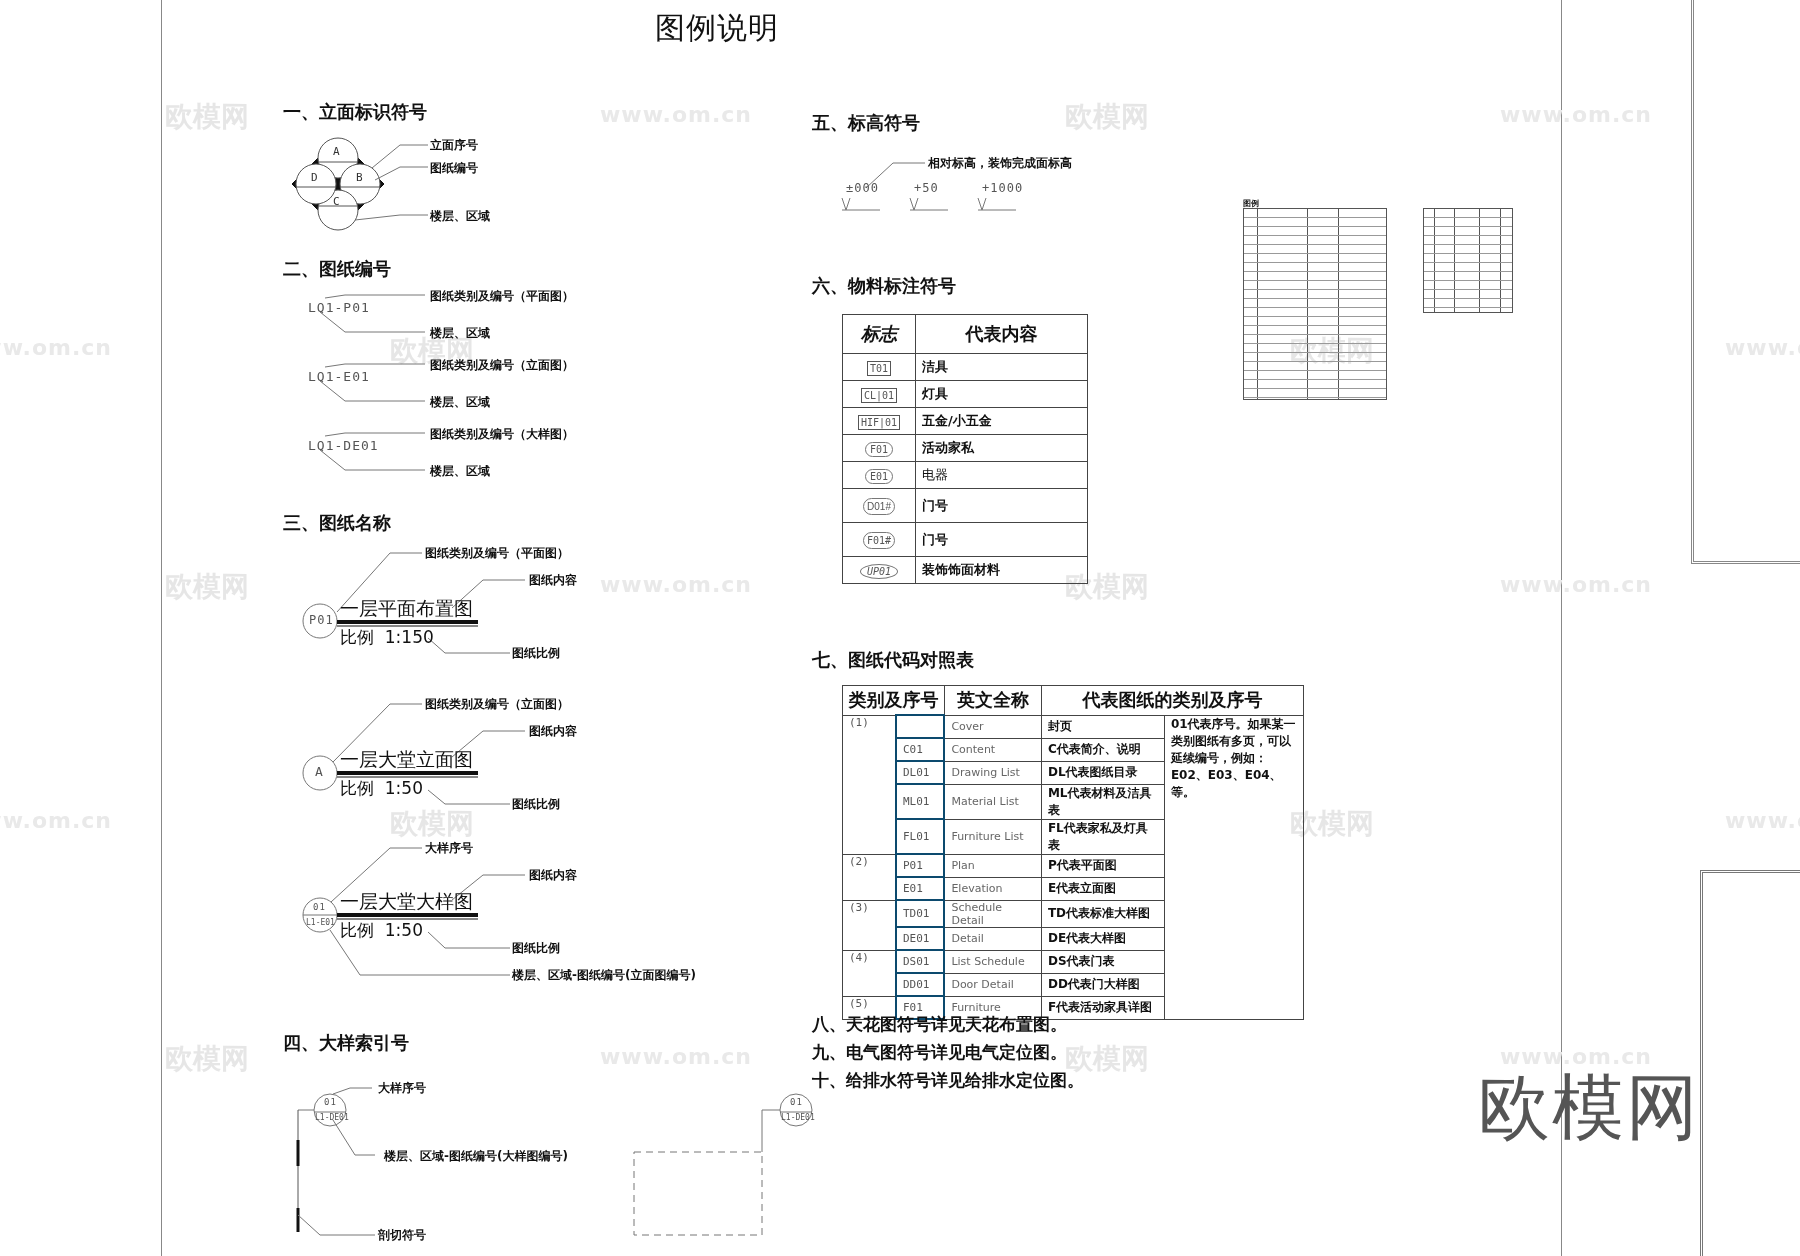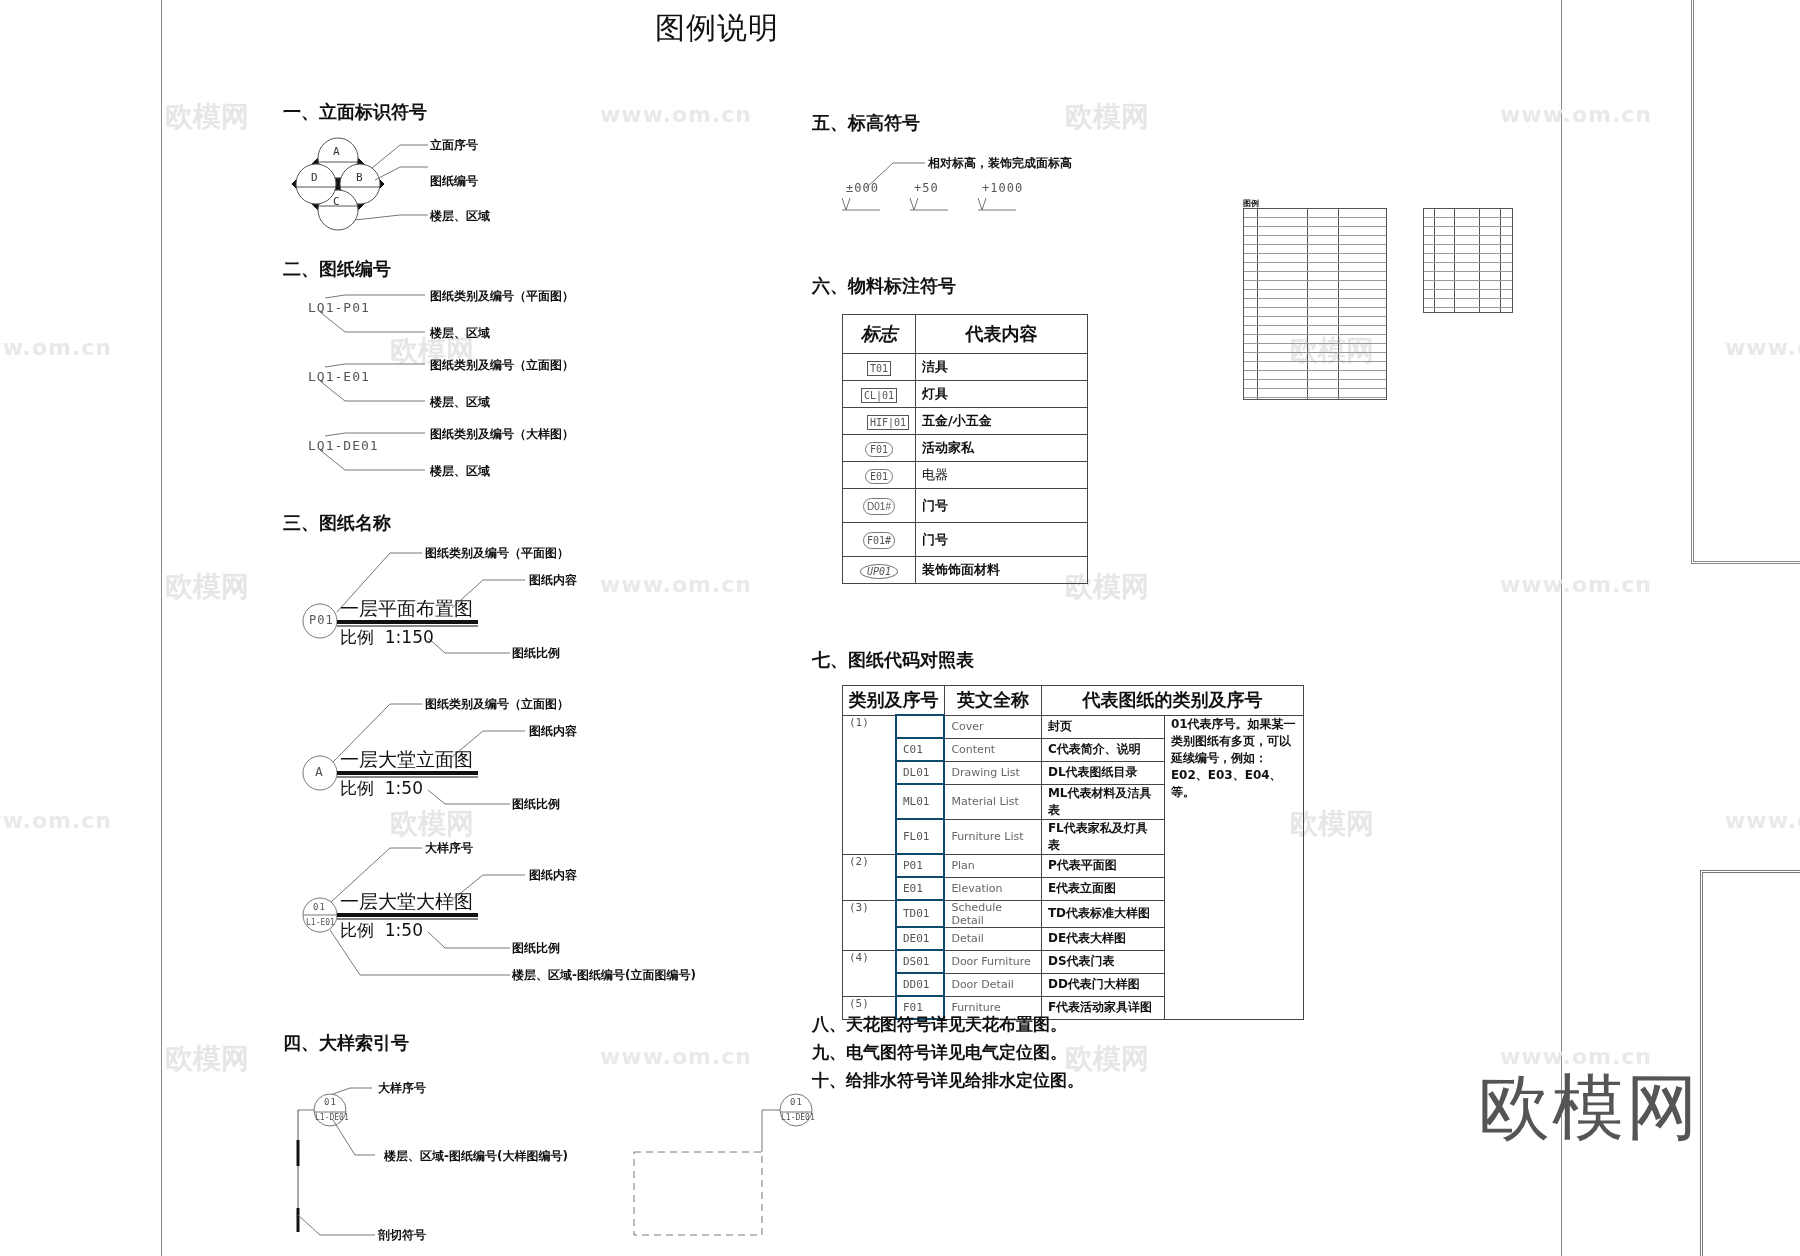--- a/index.html
+++ b/index.html
@@ -133,21 +133,21 @@
 </svg>
 
 <div class="abs sec" style="left:283px;top:100px;">一、立面标识符号</div>
 <div class="abs" style="left:292px;top:138px;width:92px;height:92px;font-family:'DejaVu Sans Mono',monospace;color:#333;">
   <span class="abs" style="left:41px;top:7px;font-size:11px;">A</span>
   <span class="abs" style="left:64px;top:33px;font-size:11px;">B</span>
   <span class="abs" style="left:41px;top:57px;font-size:11px;">C</span>
   <span class="abs" style="left:19px;top:33px;font-size:11px;">D</span>
 </div>
 <div class="abs lbl" style="left:430px;top:137px;">立面序号</div>
-<div class="abs lbl" style="left:430px;top:173px;">图纸编号</div>
+<div class="abs lbl" style="left:430px;top:160px;">图纸编号</div>
 <div class="abs lbl" style="left:430px;top:208px;">楼层、区域</div>
 
 <div class="abs sec" style="left:283px;top:257px;">二、图纸编号</div>
 <div class="abs cad" style="left:308px;top:300px;">LQ1-P01</div>
 <div class="abs lbl" style="left:430px;top:288px;">图纸类别及编号（平面图）</div>
 <div class="abs lbl" style="left:430px;top:325px;">楼层、区域</div>
 <div class="abs cad" style="left:308px;top:369px;">LQ1-E01</div>
 <div class="abs lbl" style="left:430px;top:357px;">图纸类别及编号（立面图）</div>
 <div class="abs lbl" style="left:430px;top:394px;">楼层、区域</div>
 <div class="abs cad" style="left:308px;top:438px;">LQ1-DE01</div>
@@ -202,21 +202,21 @@
   </tr>
   <tr>
         <td style="text-align:center;"><span style="border:1px solid #555;font-size:10px;color:#555;padding:1px 2px;font-family:'DejaVu Sans Mono',monospace;">T01</span></td>
         <td style="font-weight:bold;">洁具</td>
       </tr>
   <tr>
         <td style="text-align:center;"><span style="border:1px solid #555;font-size:10px;color:#555;padding:1px 2px;font-family:'DejaVu Sans Mono',monospace;">CL|01</span></td>
         <td style="font-weight:bold;">灯具</td>
       </tr>
   <tr>
-        <td style="text-align:right;"><span style="border:1px solid #555;font-size:10px;color:#555;padding:1px 2px;font-family:'DejaVu Sans Mono',monospace;">HIF|01</span></td>
+        <td style="text-align:center;"><span style="border:1px solid #555;font-size:10px;color:#555;padding:1px 2px;font-family:'DejaVu Sans Mono',monospace;">HIF|01</span></td>
         <td style="font-weight:bold;">五金/小五金</td>
       </tr>
   <tr>
         <td style="text-align:center;"><span style="border:1px solid #777;border-radius:8px;font-size:10px;color:#555;padding:1px 4px;font-family:'DejaVu Sans Mono',monospace;">F01</span></td>
         <td style="font-weight:bold;">活动家私</td>
       </tr>
   <tr>
         <td style="text-align:center;"><span style="border:1px solid #777;border-radius:8px;font-size:10px;color:#555;padding:1px 4px;font-family:'DejaVu Sans Mono',monospace;">E01</span></td>
         <td style="font-weight:normal;">电器</td>
       </tr>
@@ -288,21 +288,21 @@
         <td class="c-cn">TD代表标准大样图</td>
       </tr>
   <tr>
         <td class="c-code">DE01</td>
         <td class="c-en">Detail</td>
         <td class="c-cn">DE代表大样图</td>
       </tr>
   <tr>
     <td class="c-cat" rowspan="2" style="border-top:1px solid #444;">(4)</td>
     <td class="c-code">DS01</td>
-        <td class="c-en">Door Furniture</td>
+        <td class="c-en">List Schedule</td>
         <td class="c-cn">DS代表门表</td>
       </tr>
   <tr>
         <td class="c-code">DD01</td>
         <td class="c-en">Door Detail</td>
         <td class="c-cn">DD代表门大样图</td>
       </tr>
   <tr style="border-bottom:1px solid #444;">
     <td class="c-cat" style="border-top:1px solid #444;border-bottom:1px solid #444;">(5)</td>
     <td class="c-code">F01</td>

